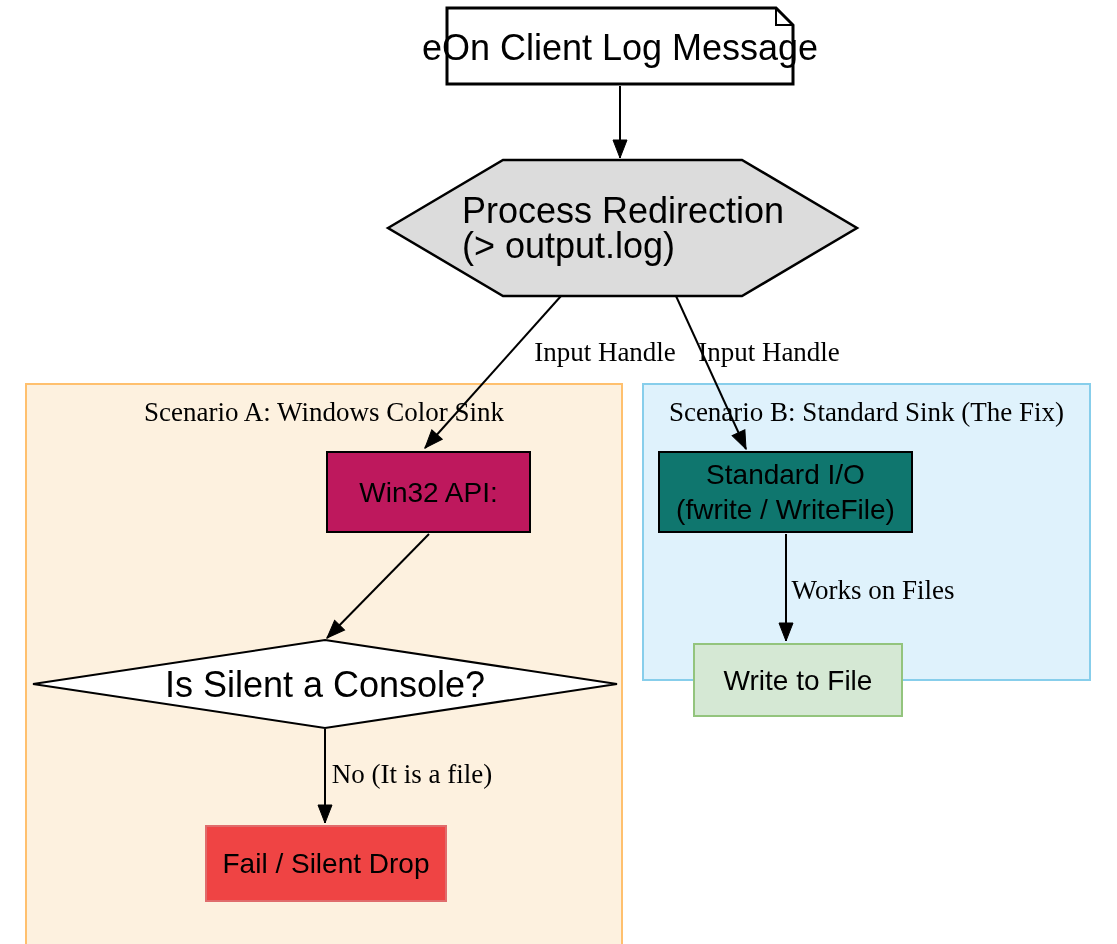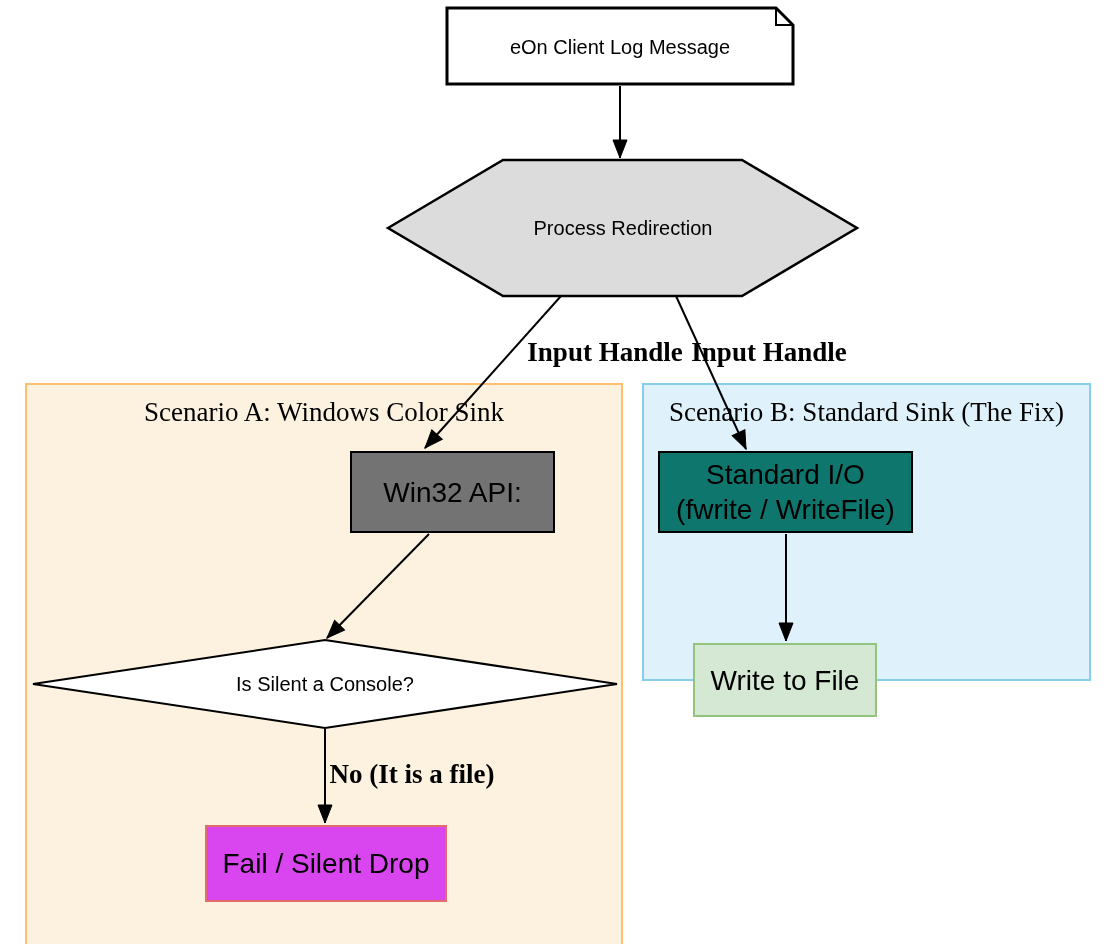--- a/index.html
+++ b/index.html
@@ -16,33 +16,33 @@
   .cluster-label {
     position:absolute; top:12px; left:0; right:0; text-align:center;
     font-family:"Liberation Serif", serif; font-size:27px; line-height:30px;
   }
   svg.layer { position:absolute; left:0; top:0; width:1117px; height:944px; }
   .node-box {
     position:absolute; box-sizing:border-box; border:2px solid #000;
     display:flex; flex-direction:column; align-items:center; justify-content:center;
     font-size:28px; line-height:35px; text-align:center; white-space:nowrap;
   }
-  .node-win32 { left:350px; top:451px; width:205px; height:82px; background:#737373; }
+  .node-win32 { left:326px; top:451px; width:205px; height:82px; background:#be185d; }
   .node-stdio { left:658px; top:451px; width:255px; height:82px; background:#0f766e; }
   .node-fail  { left:205px; top:825px; width:242px; height:77px;
-                background:#d946ef; border-color:#E06C6C; }
-  .node-write { left:693px; top:643px; width:184px; height:74px;
+                background:#ef4444; border-color:#E06C6C; }
+  .node-write { left:693px; top:643px; width:210px; height:74px;
                 background:#D5E8D4; border-color:#93C47D; }
   .shape-label {
     position:absolute; transform:translate(-50%,-50%); text-align:left;
-    font-size:20px; line-height:35px; white-space:nowrap;
+    font-size:36px; line-height:35px; white-space:nowrap;
   }
   .edge-label {
     position:absolute; transform:translate(-50%,-50%);
-    font-family:"Liberation Serif", serif; font-size:27px; white-space:nowrap;font-weight:bold;
+    font-family:"Liberation Serif", serif; font-size:27px; white-space:nowrap;
   }
 </style>
 </head>
 <body>
 
 <div class="canvas">
 
   <div class="cluster cluster-a">
     <div class="cluster-label">Scenario A: Windows Color Sink</div>
   </div>
@@ -70,20 +70,21 @@
     <line x1="676" y1="296" x2="746" y2="449" stroke="#000" stroke-width="2" marker-end="url(#arrow)"></line>
     <line x1="429" y1="534" x2="327" y2="638" stroke="#000" stroke-width="2" marker-end="url(#arrow)"></line>
     <line x1="325" y1="729" x2="325" y2="823" stroke="#000" stroke-width="2" marker-end="url(#arrow)"></line>
     <line x1="786" y1="534" x2="786" y2="641" stroke="#000" stroke-width="2" marker-end="url(#arrow)"></line>
   </svg>
 
   <div class="shape-label" style="left:620px; top:47px;">eOn Client Log Message</div>
 
   <div class="shape-label" style="left:623px; top:228px;">
     <div>Process Redirection</div>
+    <div>(&gt; output.log)</div>
   </div>
 
   <div class="shape-label" style="left:325px; top:684px;">Is Silent a Console?</div>
 
   <div class="node-box node-win32">
     <div>Win32 API:</div>
   </div>
 
   <div class="node-box node-stdio">
     <div>Standard I/O</div>
@@ -97,14 +98,15 @@
   <div class="node-box node-write">
     <div>Write to File</div>
   </div>
 
   <div class="edge-label" style="left:605px; top:352px;">Input Handle</div>
 
   <div class="edge-label" style="left:769px; top:352px;">Input Handle</div>
 
   <div class="edge-label" style="left:412px; top:774px;">No (It is a file)</div>
 
+  <div class="edge-label" style="left:873px; top:590px;">Works on Files</div>
 
 </div>
 
 </body></html>

